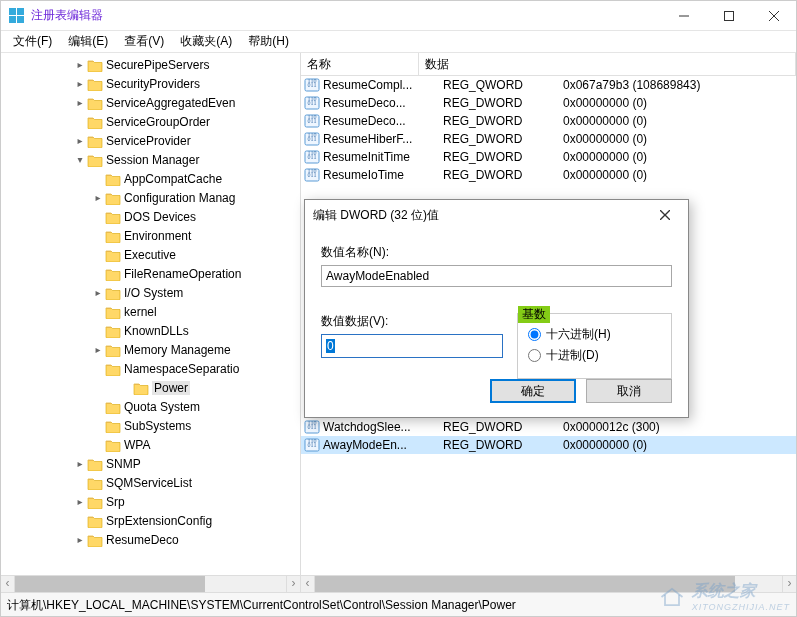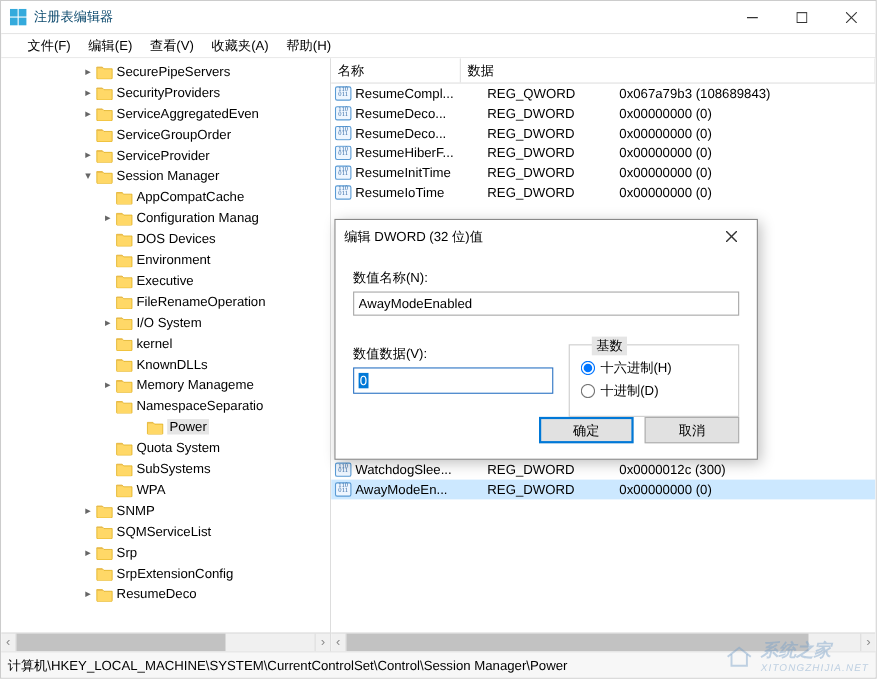--- a/index.html
+++ b/index.html
@@ -19,32 +19,32 @@
       display: flex;
       align-items: center;
       padding: 0 0 0 8px;
       border-bottom: 1px solid #e5e5e5;
     }
     .appicon {
       width: 16px; height: 16px;
       margin-right: 6px;
       display: inline-flex;
     }
-    .title { flex: 1; font-size: 12px; color: #0c4a6e; }
+    .title { flex: 1; font-size: 12px; color: #6d28d9; }
     .winbtns { display: flex; }
     .winbtn {
       width: 45px; height: 29px;
       display: flex; align-items: center; justify-content: center;
       color: #888;
     }
     .menubar {
       height: 22px;
       display: flex;
       align-items: center;
-      padding: 0 16px;
+      padding: 0 4px;
       border-bottom: 1px solid #e5e5e5;
       font-size: 12px;
     }
     .menuitem { padding: 2px 8px; cursor: default; }
     .main {
       display: flex;
       height: 539px;
     }
     .treepane {
       width: 300px;
@@ -178,22 +178,22 @@
     }
     .dlg-row2 .left { flex: 1; }
     .radiobox {
       border: 1px solid #ccc;
       padding: 8px 10px 10px 10px;
       position: relative;
       margin-top: 6px;
     }
     .radiobox .legend {
       position: absolute;
-      top: -8px; left: 20px;
-      background: #e5e5e5;
+      top: -8px; left: 0;
+      background: #84cc16;
       padding: 0 4px;
     }
     .radioline {
       display: flex; align-items: center;
       margin: 4px 0;
     }
     .radioline input { margin-right: 5px; }
     .dlg-btns {
       display: flex;
       justify-content: flex-end;

